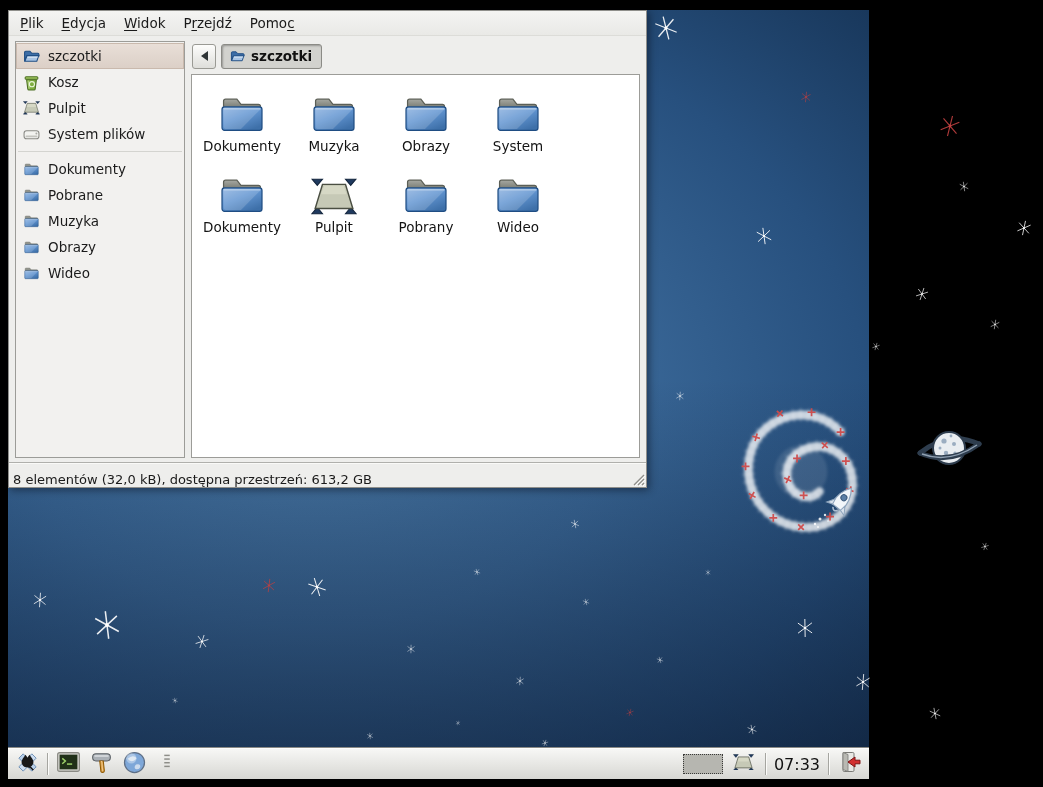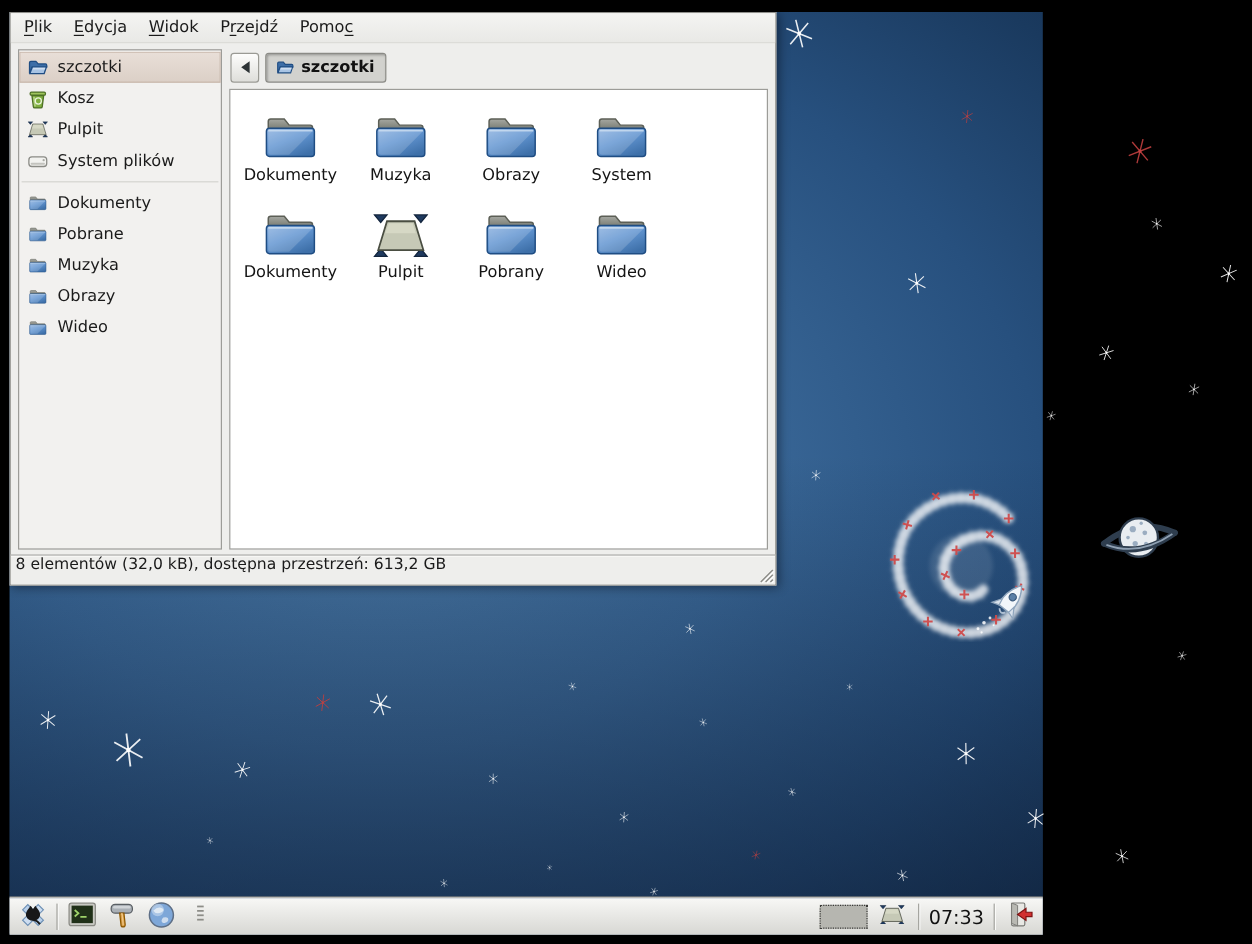--- a/index.html
+++ b/index.html
@@ -72,21 +72,21 @@
   .file-grid{
     display:grid;grid-template-columns:repeat(4,92px);grid-auto-rows:81px;
     padding:13px 0 0 4px;
   }
   .file-item{display:flex;flex-direction:column;align-items:center;cursor:default;}
   .file-item .f-icon{height:46px;display:flex;align-items:flex-end;justify-content:center;}
   .file-item .f-label{font-size:13.5px;color:#141414;margin-top:4px;white-space:nowrap;}
   .statusbar{
     height:24px;flex:0 0 auto;border-top:1px solid #b0b0ac;
     box-shadow:inset 0 1px 0 #fafaf8;
-    display:flex;align-items:flex-start;padding:0 4px;position:relative;
+    display:flex;align-items:flex-end;padding:0 4px;position:relative;
     font-size:13px;color:#1a1a1a;background:#eeeeec;
   }
   .resize-grip{position:absolute;right:1px;bottom:1px;}
 
   
   .taskbar{
     position:absolute;left:0;bottom:0;width:100%;height:31px;box-sizing:border-box;
     background:linear-gradient(#f7f7f5,#d7d7d3);
     border-top:1px solid #fdfdfc;box-shadow:0 -1px 0 #8a8a86;
     display:flex;align-items:center;padding:0 6px;

